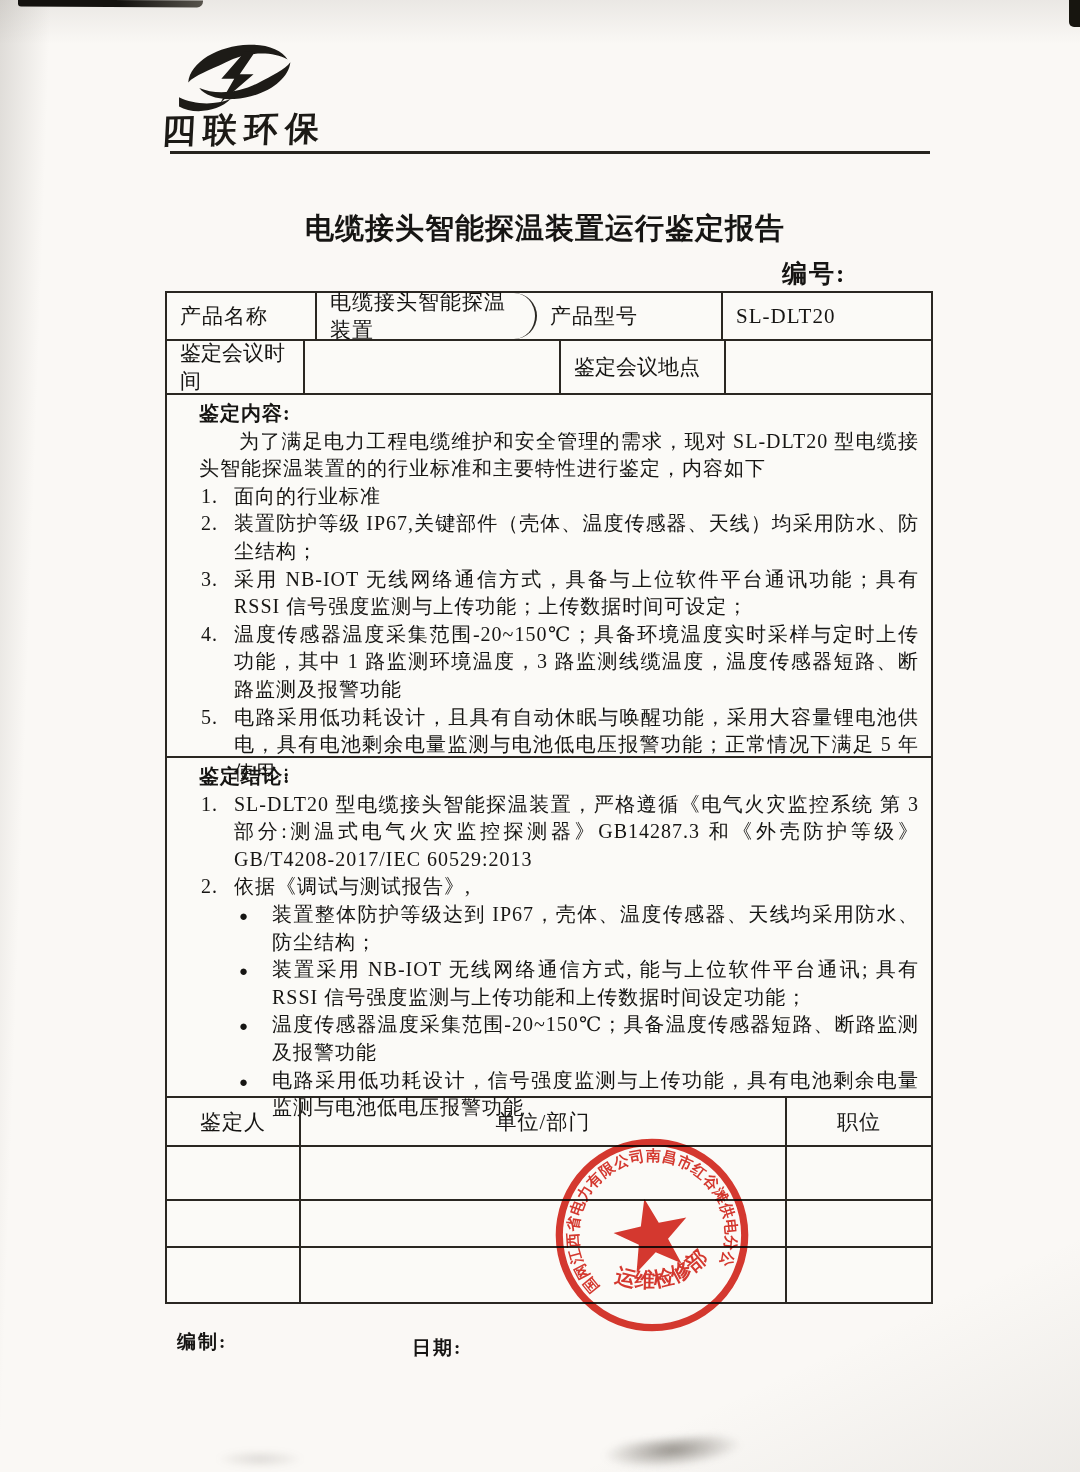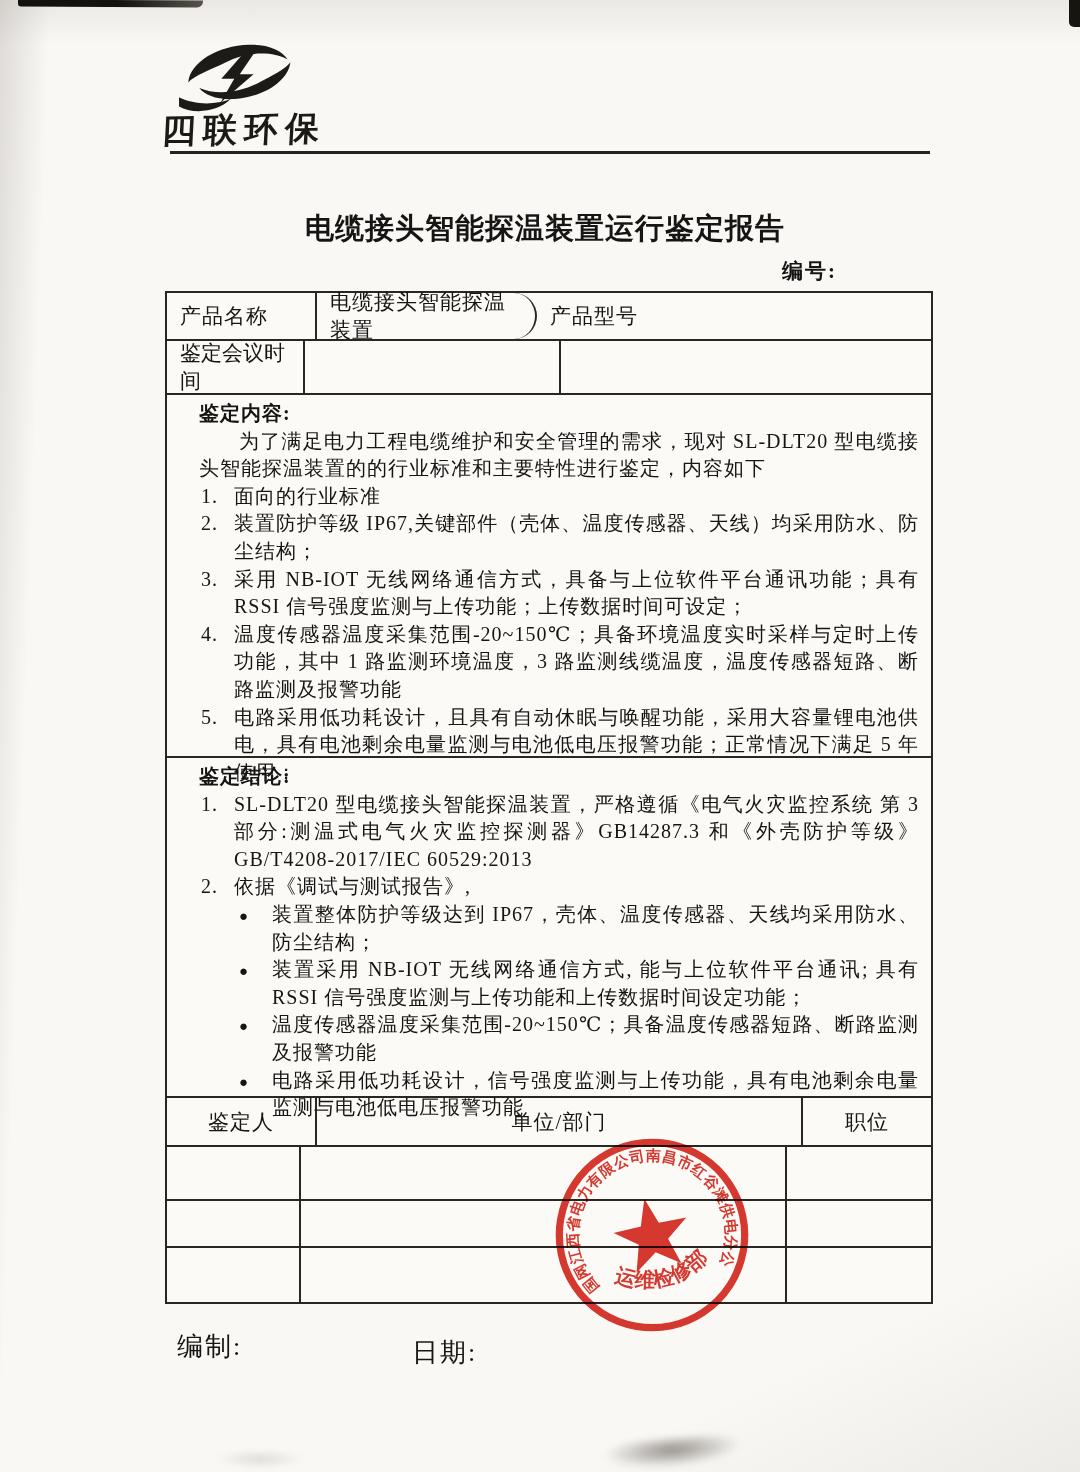--- a/index.html
+++ b/index.html
@@ -23,21 +23,21 @@
   .smudge-b{left:215px;top:1450px;width:90px;height:18px;
     background:radial-gradient(ellipse,rgba(90,84,76,.18),rgba(90,84,76,0) 70%);}
   
   .logo{position:absolute;left:168px;top:40px;width:138px;height:74px;}
   .brand{position:absolute;left:162px;top:107px;font-size:34px;font-weight:bold;
     letter-spacing:7px;transform:skewX(-4deg) rotate(-1deg);color:#1c1a16;}
   .brand-rule{position:absolute;left:170px;top:151px;width:760px;height:3px;background:#26241f;}
   
   .doc-title{position:absolute;left:160px;top:209px;width:770px;text-align:center;
     font-family:"Liberation Sans","DejaVu Sans",sans-serif;font-size:29px;font-weight:bold;letter-spacing:1px;}
-  .doc-number{position:absolute;left:782px;top:257px;font-size:21px;font-weight:bold;letter-spacing:2px;}
+  .doc-number{position:absolute;left:782px;top:257px;font-size:25px;font-weight:bold;letter-spacing:2px;}
   
   .doc-table{position:absolute;left:165px;top:291px;width:768px;border:2.5px solid #2a2722;box-sizing:border-box;background:rgba(255,255,255,.25);}
   .tr{display:flex;box-sizing:border-box;border-bottom:2.5px solid #2a2722;}
   .tr:last-child{border-bottom:none;}
   .td{box-sizing:border-box;border-right:2.5px solid #2a2722;display:flex;align-items:center;padding:0 10px 0 13px;font-size:21px;letter-spacing:1px;}
   .td:last-child{border-right:none;}
   .td.center{justify-content:center;padding:0;}
   .block{display:block;padding:5px 12px 4px 12px;font-size:20px;line-height:27.6px;border-right:none;margin-left:20px;}
   .sec-heading{font-weight:600;letter-spacing:1px;}
   .intro{margin:0;text-indent:2em;text-align:justify;}
@@ -45,21 +45,21 @@
   .num-item .num{flex:none;width:33px;padding-left:2px;}
   .num-item .txt{flex:1;text-align:justify;}
   .bullet-item{display:flex;margin-left:40px;}
   .bullet-item .dot{flex:none;width:33px;}
   .bullet-item .dot::before{content:"●";font-size:15px;}
   .bullet-item .txt{flex:1;text-align:justify;}
   
   .stamp{position:absolute;left:549px;top:1132px;width:206px;height:206px;
     transform:rotate(-12deg);opacity:.92;mix-blend-mode:multiply;}
   
-  .footer-label{position:absolute;font-size:26px;font-weight:400;letter-spacing:2px;}
+  .footer-label{position:absolute;font-size:19px;font-weight:700;letter-spacing:2px;}
   .prepared{left:177px;top:1329px;}
   .date{left:412px;top:1335px;}
 </style>
 </head>
 <body>
 
 <div class="page">
 
   <div class="shade shade-left"></div>
   <div class="shade shade-top"></div>
@@ -78,25 +78,27 @@
 
   <div class="doc-title">电缆接头智能探温装置运行鉴定报告</div>
   <div class="doc-number">编号:</div>
 
   <div class="doc-table">
 
     <div class="tr" style="height:48px;">
       <div class="td" style="width:150px;">产品名称</div>
       <div class="td" style="width:220px;border-radius:23px;">电缆接头智能探温装置</div>
       <div class="td" style="width:186px;">产品型号</div>
+      <div class="td" style="flex:1;">SL-DLT20</div>
     </div>
 
     <div class="tr" style="height:54px;">
       <div class="td" style="width:138px;letter-spacing:0;">鉴定会议时间</div>
       <div class="td" style="width:256px;"></div>
+      <div class="td" style="width:165px;letter-spacing:0;">鉴定会议地点</div>
       <div class="td" style="flex:1;"></div>
     </div>
 
     <div class="tr" style="height:363px;">
       <div class="td block" style="width:100%;">
         <div class="sec-heading">鉴定内容:</div>
         <p class="intro">为了满足电力工程电缆维护和安全管理的需求，现对 SL-DLT20 型电缆接头智能探温装置的的行业标准和主要特性进行鉴定，内容如下</p>
         <div class="num-item">
           <span class="num">1.</span>
           <span class="txt">面向的行业标准</span>
@@ -144,21 +146,21 @@
           <span class="txt">温度传感器温度采集范围-20~150℃；具备温度传感器短路、断路监测及报警功能</span>
         </div>
         <div class="bullet-item">
           <span class="dot"></span>
           <span class="txt">电路采用低功耗设计，信号强度监测与上传功能，具有电池剩余电量监测与电池低电压报警功能</span>
         </div>
       </div>
     </div>
 
     <div class="tr" style="height:49px;">
-      <div class="td center" style="width:150px;">鉴定人</div>
+      <div class="td center" style="width:134px;">鉴定人</div>
       <div class="td center" style="width:486px;">单位/部门</div>
       <div class="td center" style="flex:1;">职位</div>
     </div>
 
     <div class="tr" style="height:54px;">
       <div class="td" style="width:134px;"></div>
       <div class="td" style="width:486px;"></div>
       <div class="td" style="flex:1;"></div>
     </div>
     <div class="tr" style="height:47px;">

